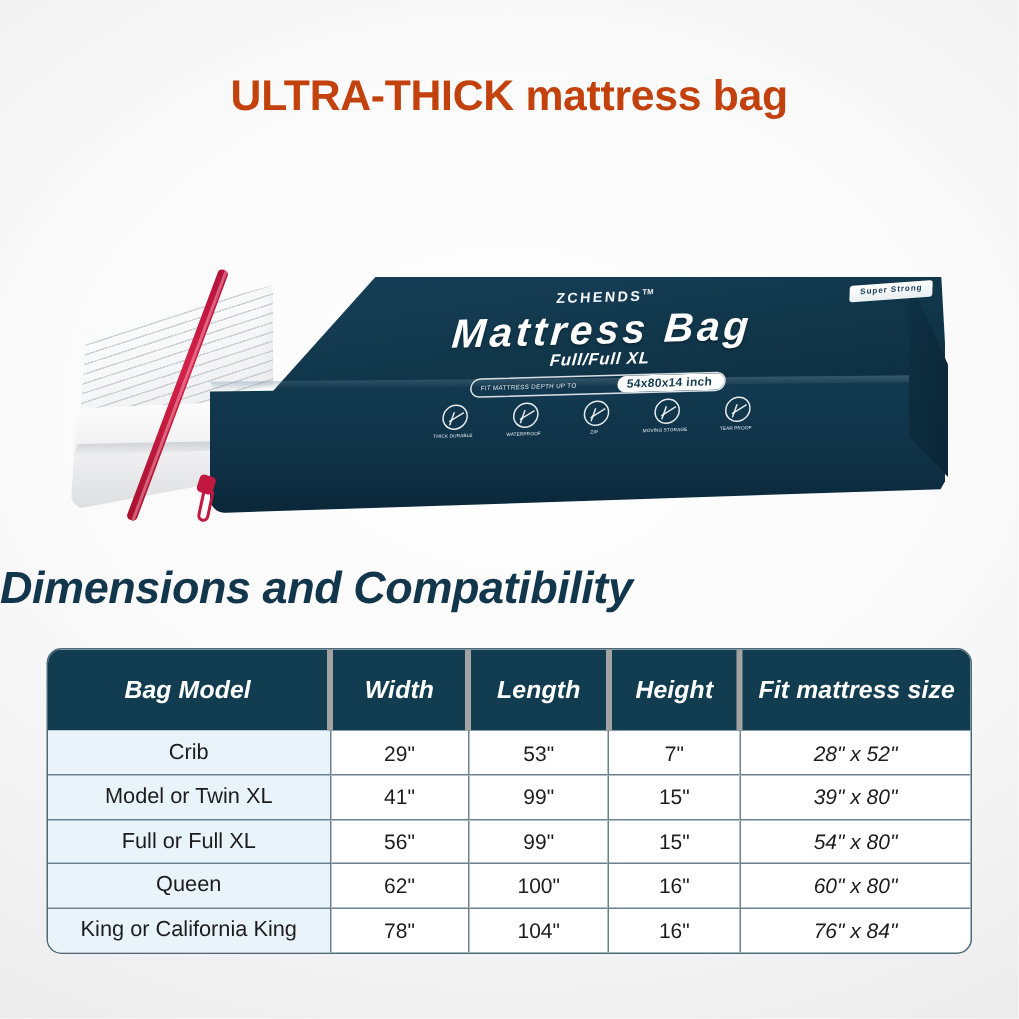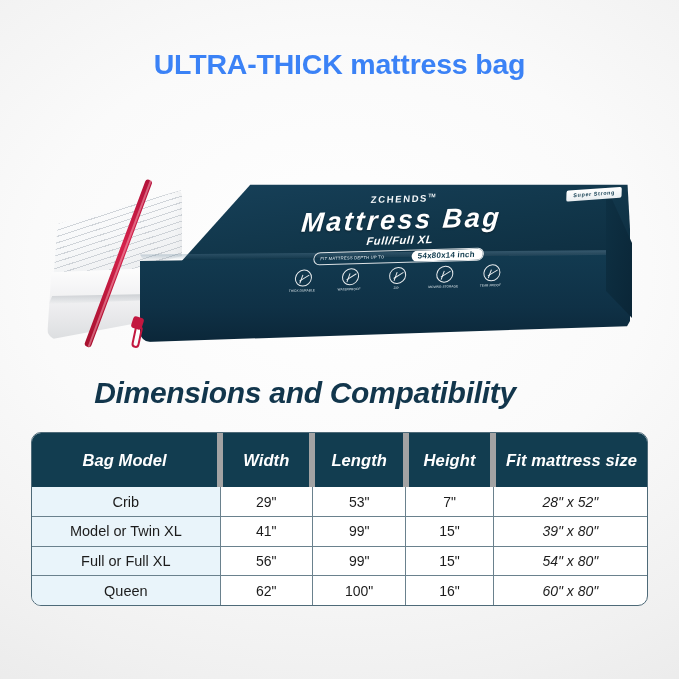--- a/index.html
+++ b/index.html
@@ -17,21 +17,21 @@
     position: relative;
   }
 
   
   .headline {
     position: absolute;
     top: 47px;
     left: 0;
     width: 679px;
     text-align: center;
-    color: #3b82f6;
+    color: #c2410c;
     font-size: 28.5px;
     font-weight: bold;
     line-height: 35px;
     letter-spacing: -0.2px;
   }
   .headline .ln { display: block; white-space: nowrap; }
 
   
   .product {
     position: absolute;
@@ -302,21 +302,20 @@
     overflow: hidden;
     text-overflow: clip;
   }
 
   
   .section-title {
     position: absolute;
     top: 376px;
     left: 0;
     width: 610px;
-    text-align: center;
     color: #12364c;
     font-size: 30px;
     font-weight: bold;
     font-style: italic;
     letter-spacing: -0.3px;
   }
 
   
   .table-wrap {
     position: absolute;
@@ -334,21 +333,21 @@
     table-layout: fixed;
   }
   thead th {
     background: #123d50;
     color: #ffffff;
     font-size: 16.5px;
     font-weight: bold;
     font-style: italic;
     height: 54px;
     text-align: center;
-    border-right: 6px solid #a3a3a3;
+    border-right: 4px solid #a3a3a3;
     letter-spacing: 0.1px;
     padding: 0 2px;
     line-height: 18px;
   }
   thead th:last-child { border-right: none; text-align: center; }
 
   tbody td {
     height: 29.5px;
     text-align: center;
     font-size: 14px;
@@ -484,15 +483,22 @@
         <td>15"</td>
         <td class="fit">54" x 80"</td>
       </tr>
       <tr>
         <td class="model">Queen</td>
         <td>62"</td>
         <td>100"</td>
         <td>16"</td>
         <td class="fit">60" x 80"</td>
       </tr>
+      <tr>
+        <td class="model">King or California King</td>
+        <td>78"</td>
+        <td>104"</td>
+        <td>16"</td>
+        <td class="fit">76" x 84"</td>
+      </tr>
     </tbody>
   </table>
 </div>
 
 </body></html>

